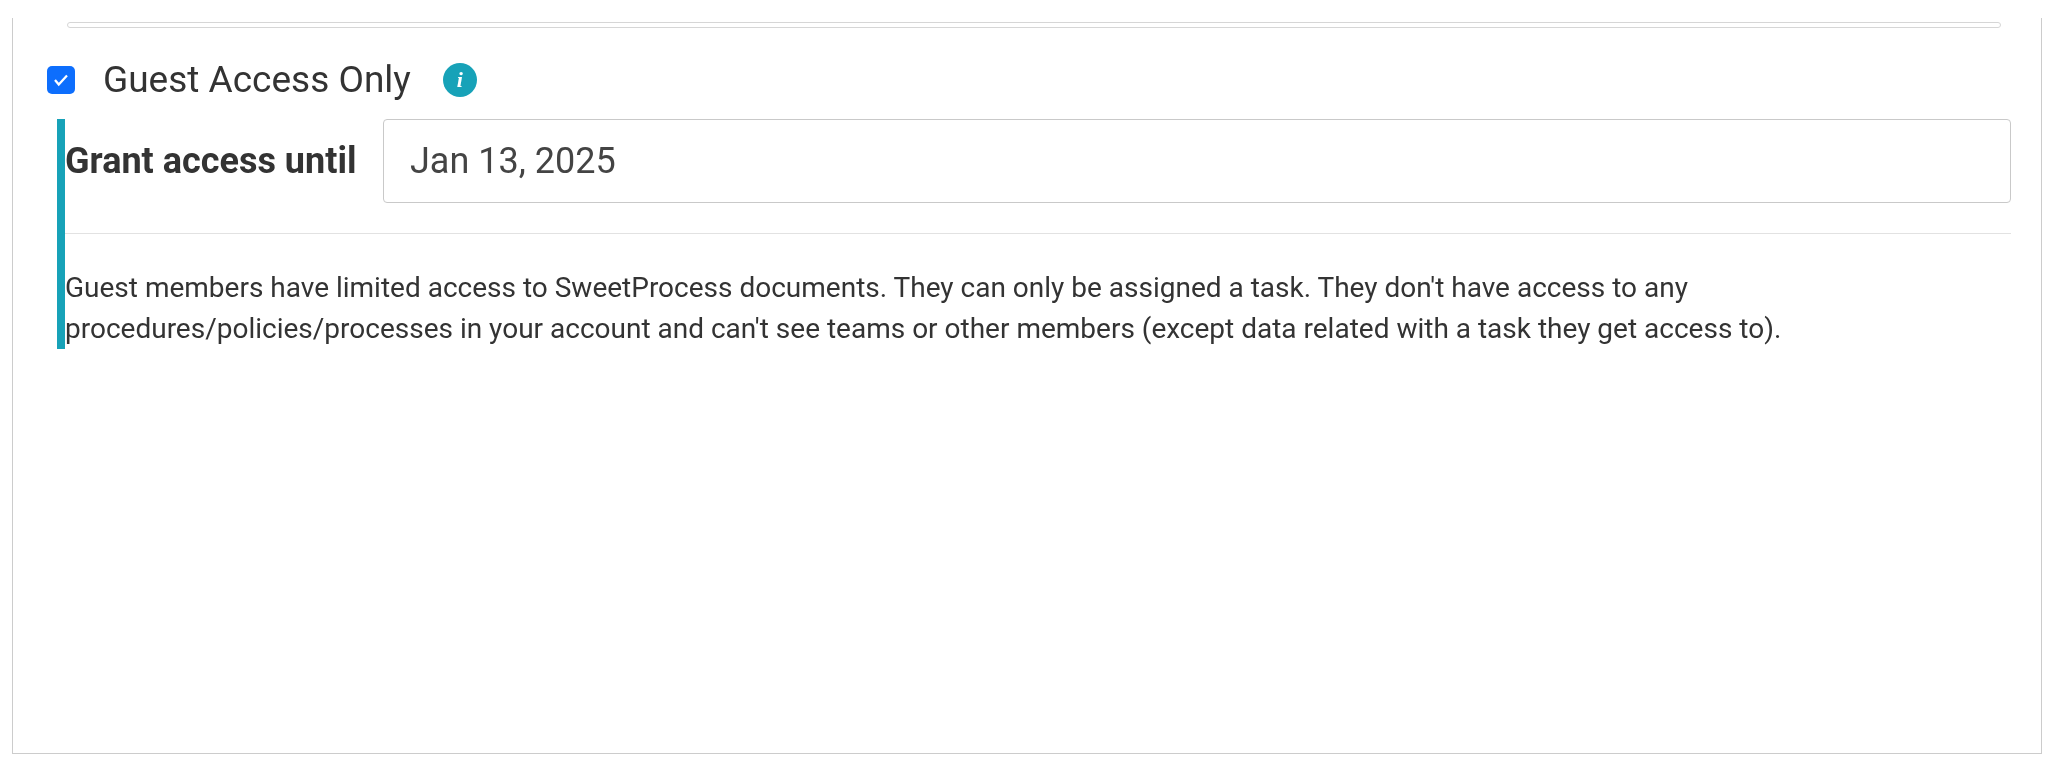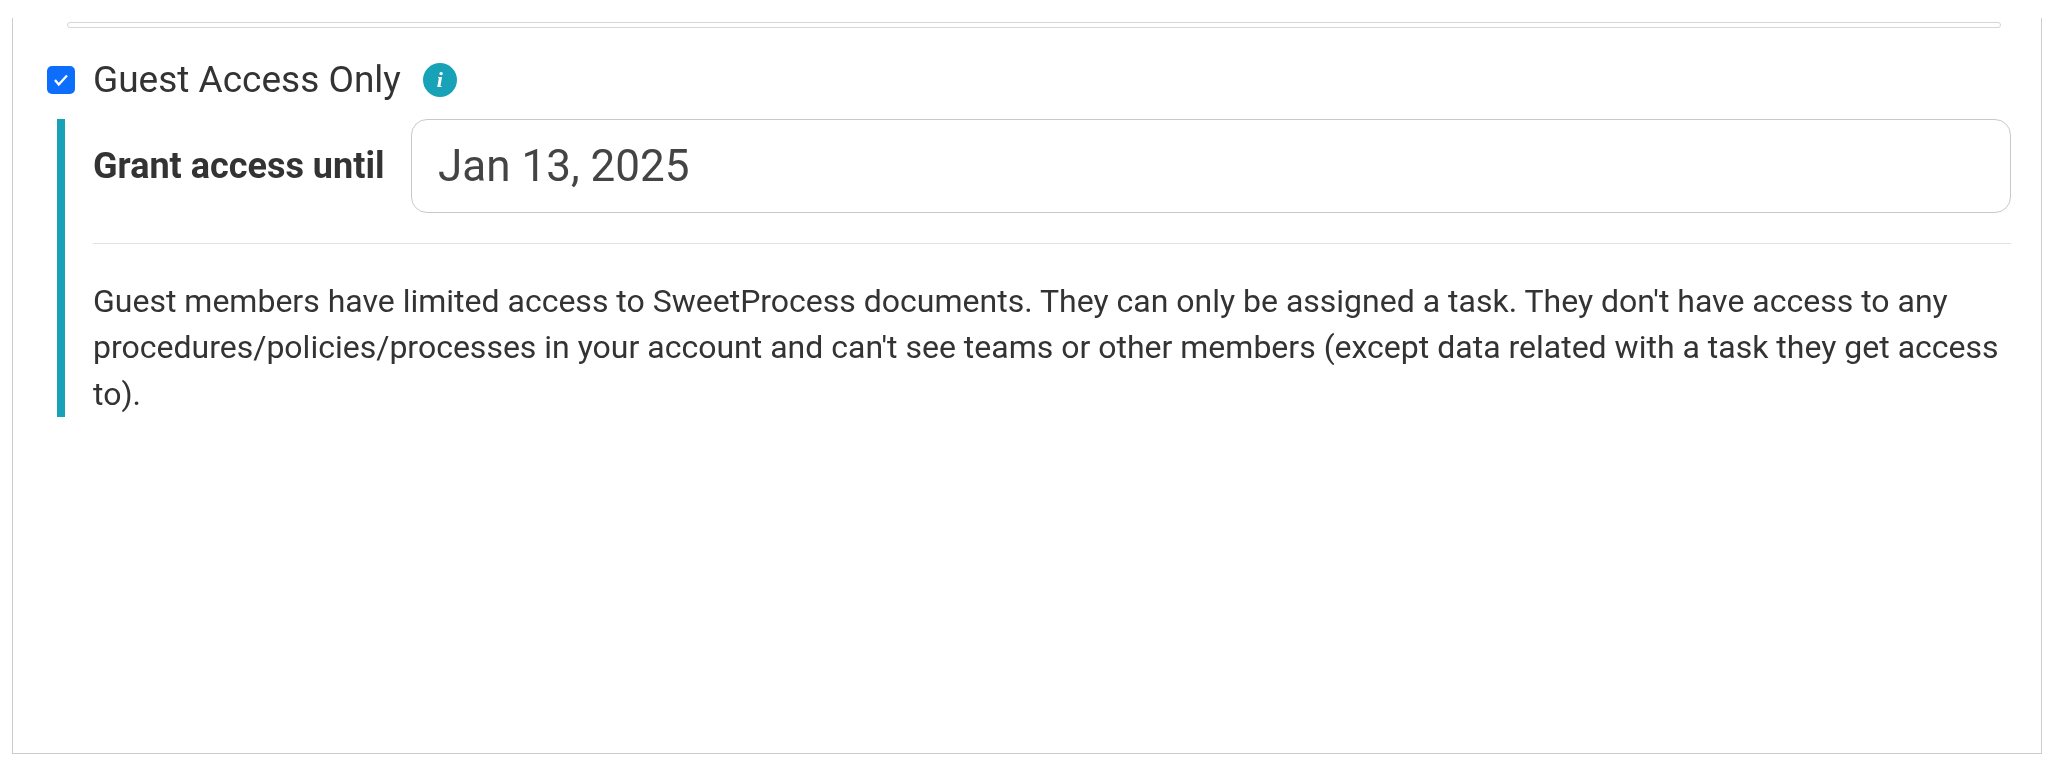--- a/index.html
+++ b/index.html
@@ -24,21 +24,21 @@
     .top-border-hint {
       border: 1px solid #d6d6d6;
       border-radius: 6px;
       height: 6px;
       margin: -36px 10px 30px 24px;
       background: #fff;
     }
     .checkbox-row {
       display: flex;
       align-items: center;
-      gap: 18px;
+      gap: 28px;
       margin-bottom: 18px;
       margin-left: 4px;
     }
     .checkbox {
       width: 28px;
       height: 28px;
       border-radius: 5px;
       background: #0d6efd;
       display: flex;
       align-items: center;
@@ -70,48 +70,47 @@
       font-family: Georgia, "Times New Roman", serif;
       font-style: italic;
       font-size: 22px;
       cursor: pointer;
       flex-shrink: 0;
       margin-left: 4px;
     }
     .details-panel {
       border-left: 8px solid #17a2b8;
       margin-left: 14px;
-      padding-left: 28px;
     }
     .grant-row {
       display: flex;
       align-items: center;
       border-bottom: 1px solid #e2e2e2;
       padding-bottom: 30px;
       margin-bottom: 34px;
     }
     .grant-label {
       font-size: 36px;
       font-weight: 700;
       color: #333;
       width: 318px;
       flex-shrink: 0;
     }
     .date-input {
       flex: 1;
       border: 1px solid #c9c9c9;
-      border-radius: 16px;
+      border-radius: 4px;
       padding: 20px 26px;
-      font-size: 44px;
+      font-size: 36px;
       color: #444;
       font-family: inherit;
       outline: none;
     }
     .desc-text {
-      font-size: 32px;
+      font-size: 28px;
       line-height: 1.45;
       color: #333;
       margin-bottom: 36px;
     }
     .desc-text:last-child {
       margin-bottom: 0;
     }
   </style>
 </head>
 <body>

